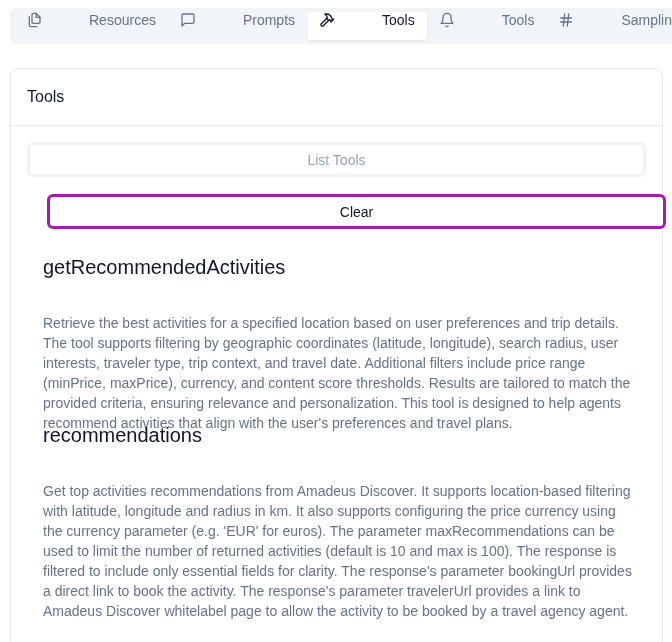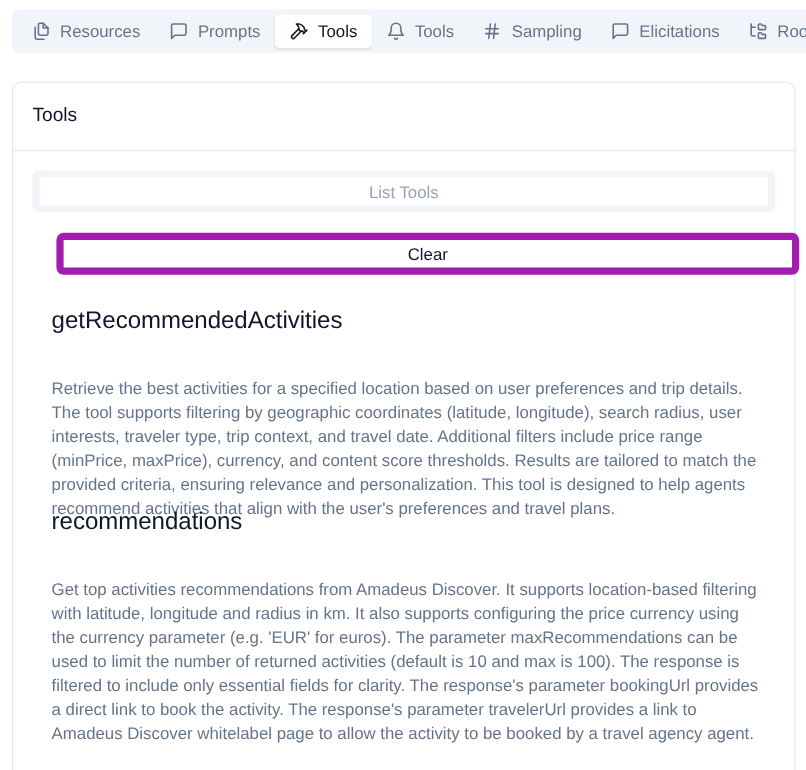--- a/index.html
+++ b/index.html
@@ -19,28 +19,28 @@
       height: 36px;
       background: #f1f5f9;
       border-radius: 6px;
       display: flex;
       align-items: center;
       padding: 0 4px;
       white-space: nowrap;
     }
     .tab {
       display: flex;
-      align-items: center;
       height: 28px;
       padding: 0 12px;
       margin-right: 0px;
       border-radius: 4px;
       font-size: 14px;
       color: #64748b;
       cursor: pointer;
+      gap: 39px;
     }
     .tab .icon {
       width: 16px;
       height: 16px;
       margin-right: 8px;
       display: inline-flex;
       align-items: center;
       justify-content: center;
     }
     .tab.active {
@@ -65,21 +65,21 @@
       align-items: center;
       padding-left: 16px;
       font-size: 16px;
       color: #0f172a;
     }
     .btn {
       position: absolute;
       left: 16px;
       width: 619px;
       height: 35px;
-      border: 6px solid #a21caf;
+      border: 3px solid #a21caf;
       border-radius: 6px;
       background: #ffffff;
       display: flex;
       align-items: center;
       justify-content: center;
       font-size: 14px;
       font-family: "Liberation Sans", "DejaVu Sans", sans-serif;
       cursor: pointer;
     }
     .btn.list { top: 73px; color: #94a3b8; border-color: #f1f5f9; }

